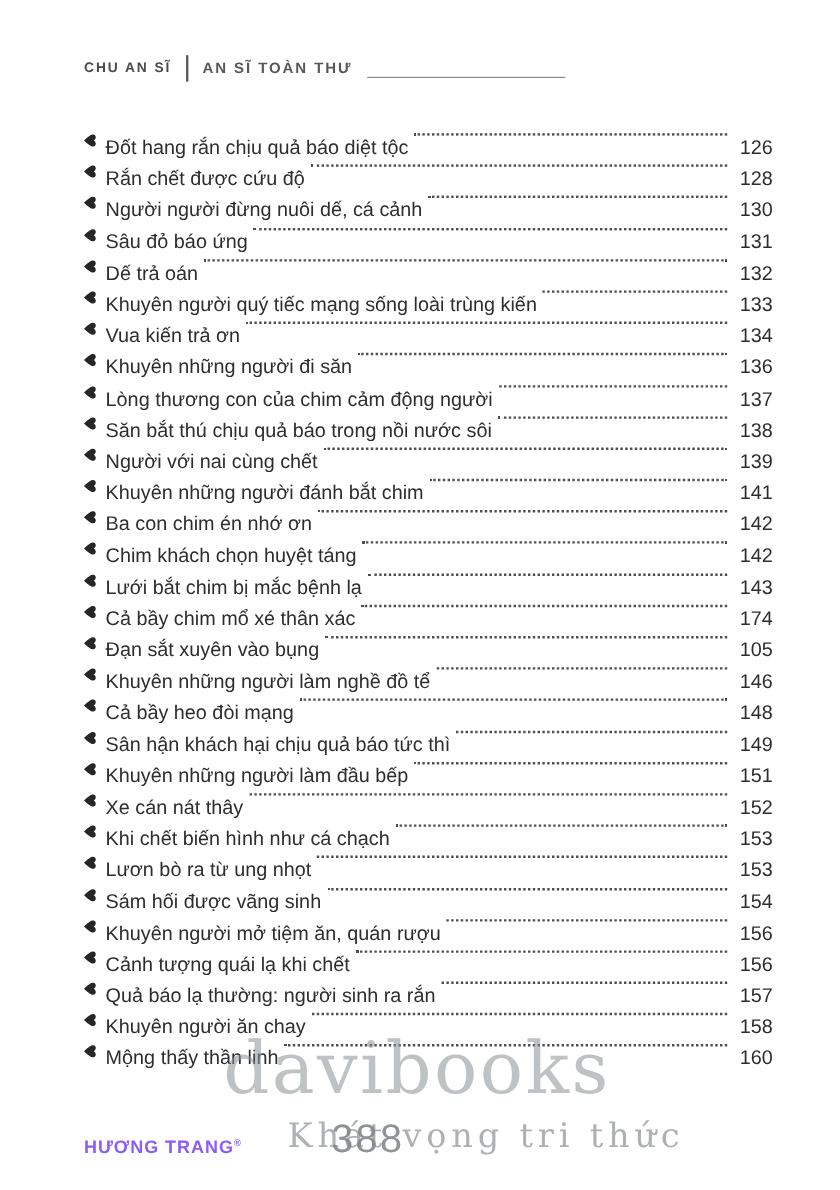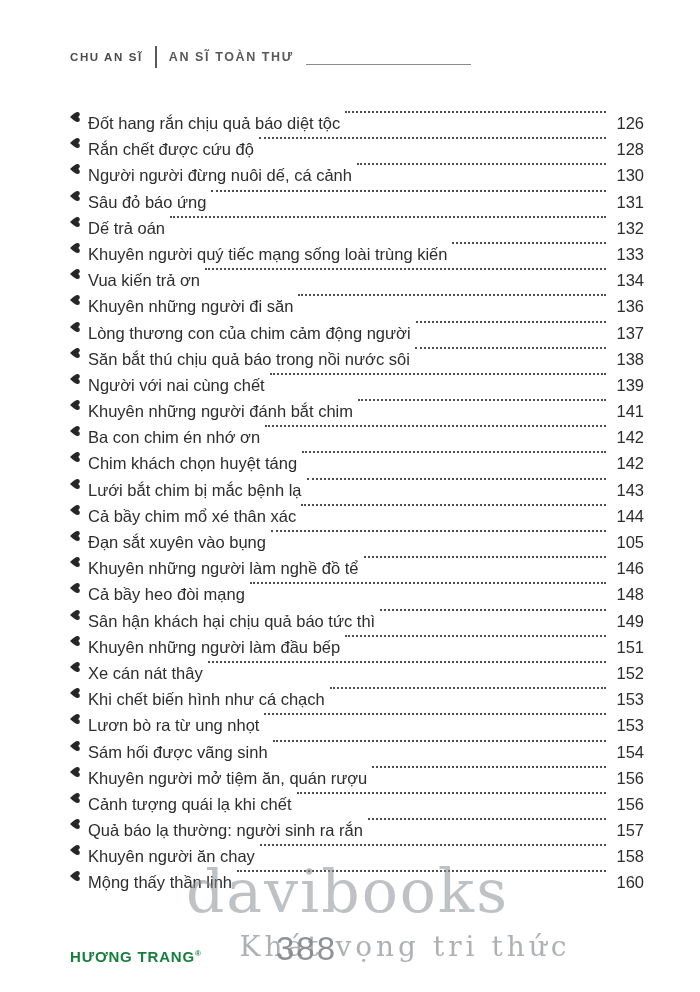--- a/index.html
+++ b/index.html
@@ -48,21 +48,21 @@
     margin:0 2px 6px 2px;
   }
   .page-num {
     flex:none; width:36px; text-align:right;
     font-size:16.5px; line-height:24px; color:#2d2d2d;
   }
 
   
   .publisher {
     position:absolute; left:70px; top:948px;
-    font-size:15px; font-weight:bold; letter-spacing:0.8px; color:#15803d;
+    font-size:15px; font-weight:bold; letter-spacing:0.8px; color:#8b5cf6;
     white-space:nowrap;
   }
   .reg-mark { font-size:8px; vertical-align:super; }
   .folio {
     position:absolute; left:276px; top:930px;
     font-size:33px; font-weight:normal; letter-spacing:2px; color:#8f9396;
   }
 
   
   .watermark { position:absolute; inset:0; z-index:5; }
@@ -258,21 +258,21 @@
   </div>
 
   <div class="row">
     <span class="bullet">
       <svg width="13" height="12" viewBox="0 0 24 24">
         <path fill="#262626" transform="rotate(90 12 12)" d="M12,21 C5,13.5 2,9.5 2,5.8 C2,3.1 4,1.4 6.6,1.4 C8.9,1.4 11,2.9 12,4.9 C13,2.9 15.1,1.4 17.4,1.4 C20,1.4 22,3.1 22,5.8 C22,9.5 19,13.5 12,21 Z"></path>
       </svg>
     </span>
     <span class="title">Cả bầy chim mổ xé thân xác</span>
     <span class="leader"></span>
-    <span class="page-num">144</span>
+    <span class="page-num">174</span>
   </div>
 
   <div class="row">
     <span class="bullet">
       <svg width="13" height="12" viewBox="0 0 24 24">
         <path fill="#262626" transform="rotate(90 12 12)" d="M12,21 C5,13.5 2,9.5 2,5.8 C2,3.1 4,1.4 6.6,1.4 C8.9,1.4 11,2.9 12,4.9 C13,2.9 15.1,1.4 17.4,1.4 C20,1.4 22,3.1 22,5.8 C22,9.5 19,13.5 12,21 Z"></path>
       </svg>
     </span>
     <span class="title">Đạn sắt xuyên vào bụng</span>
     <span class="leader"></span>

